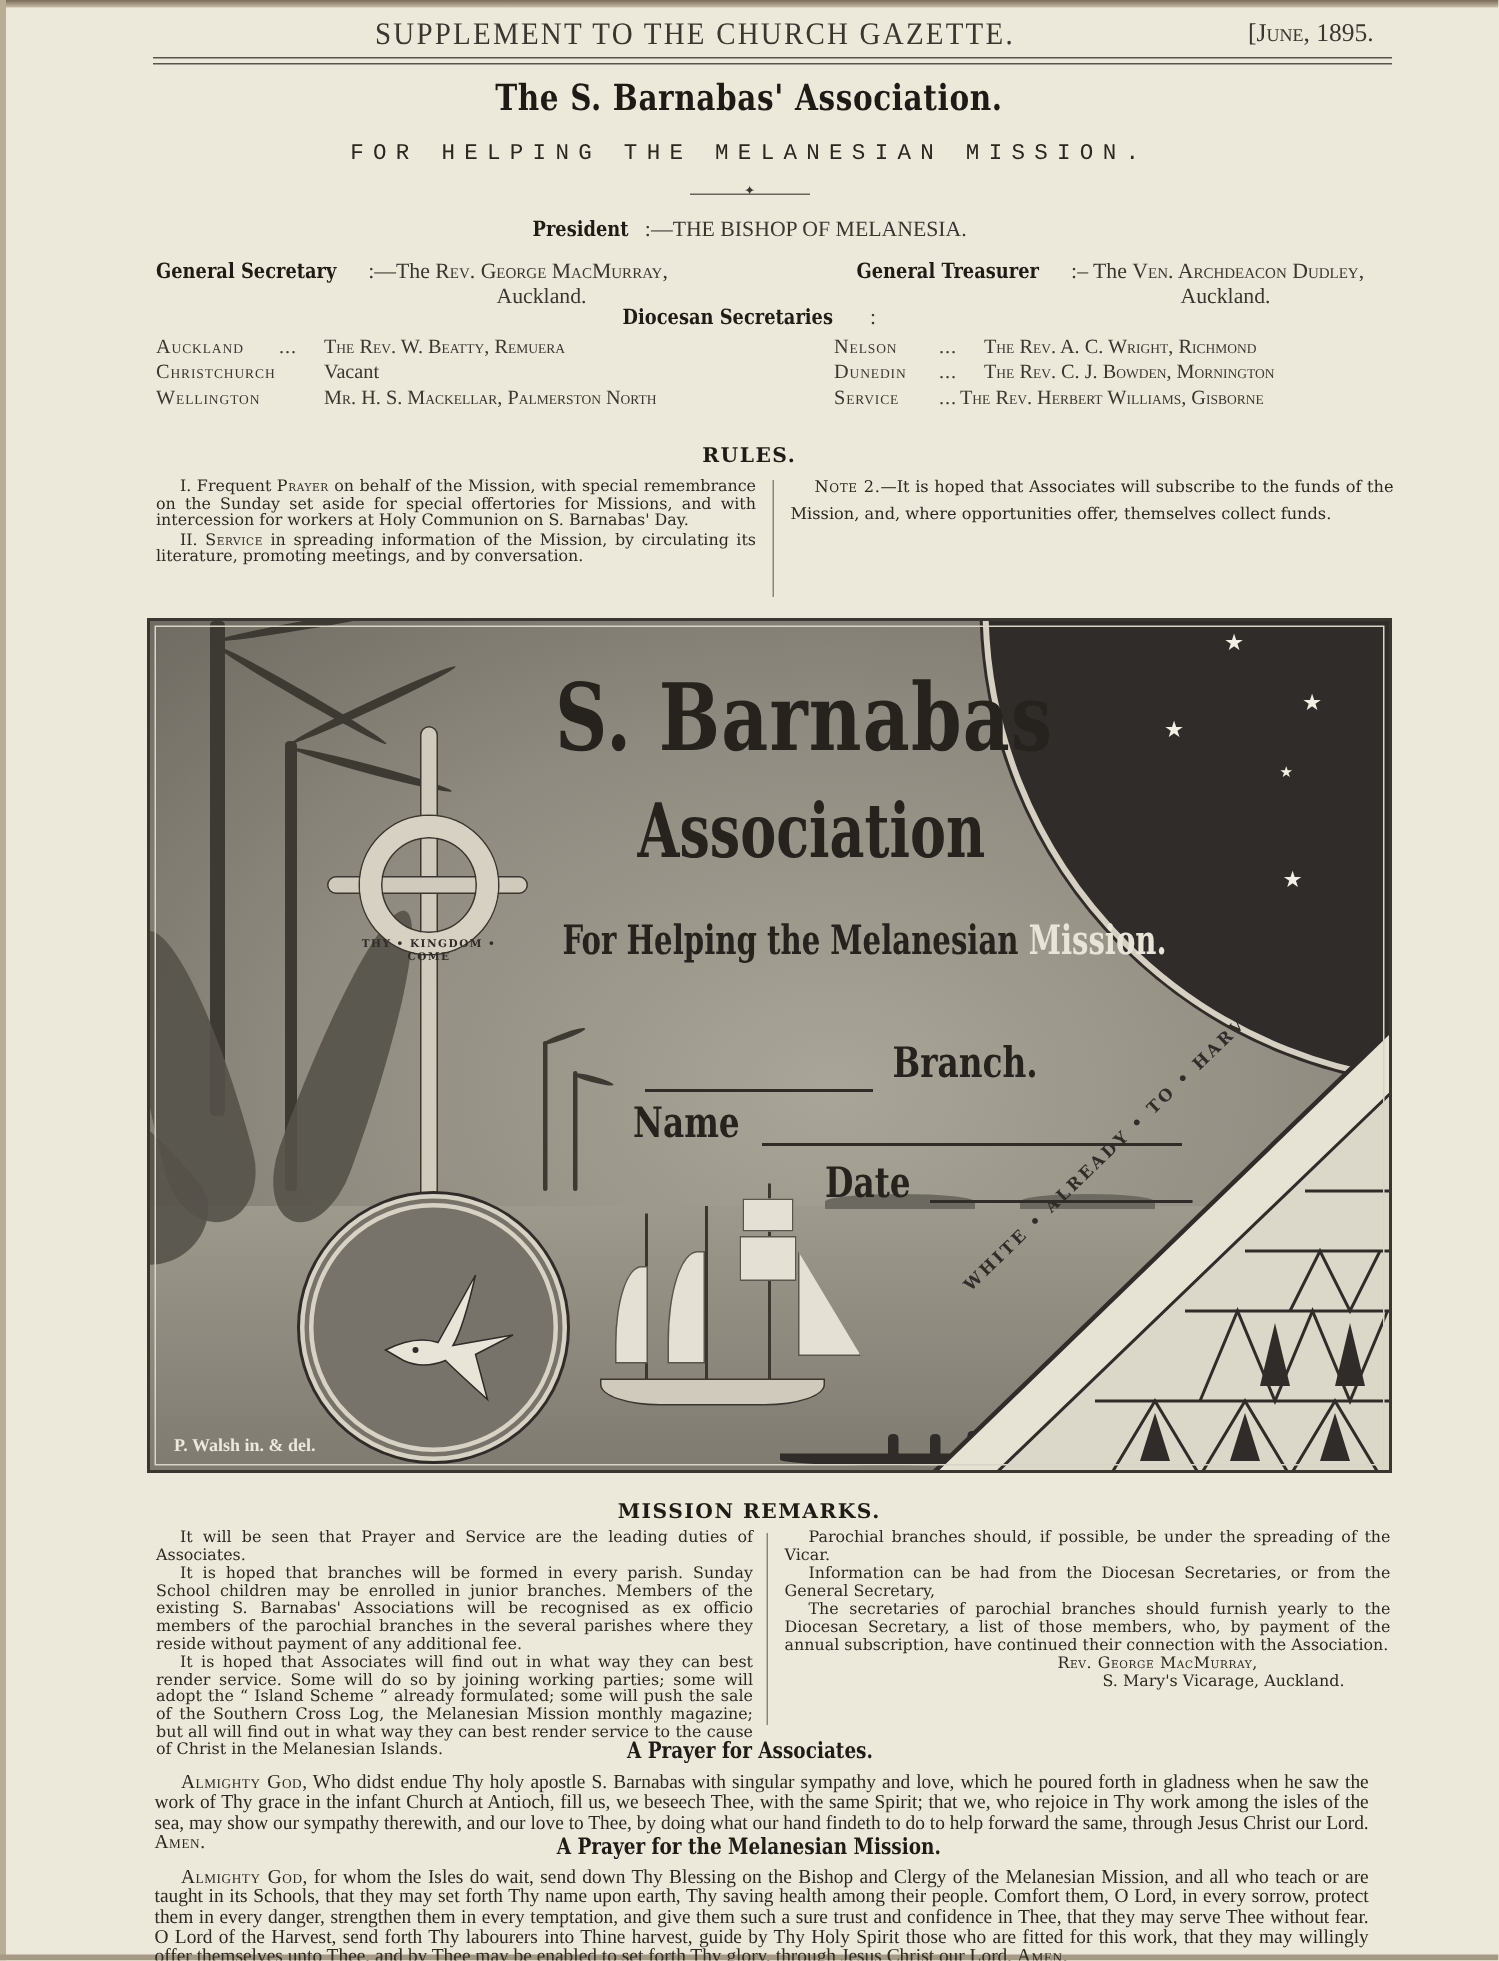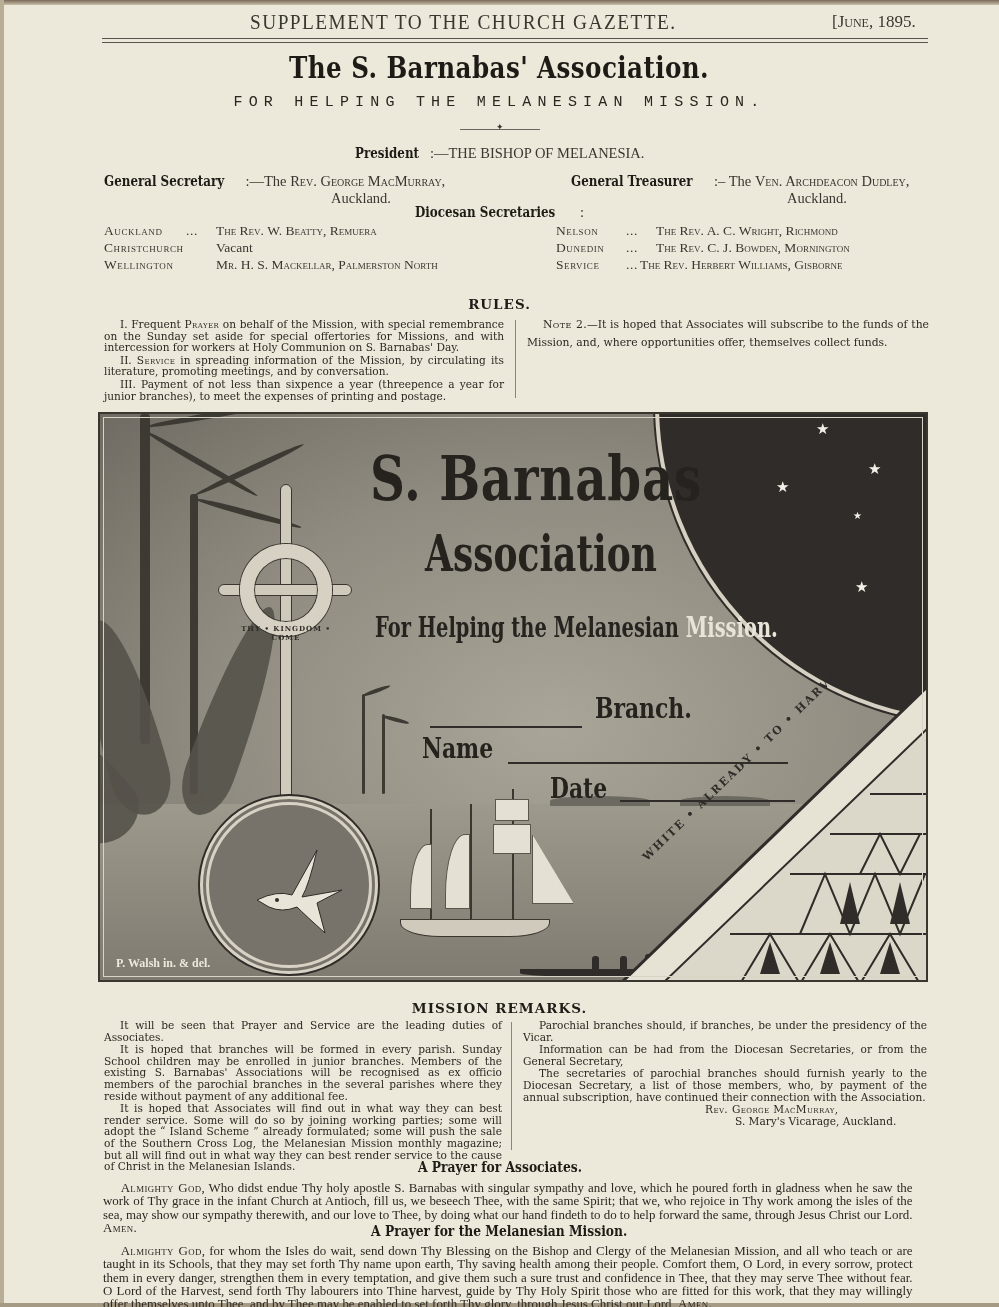--- a/index.html
+++ b/index.html
@@ -33,21 +33,21 @@
 
   .blackletter {
     font-family: "DejaVu Serif", serif;
     font-weight: bold;
     transform: scaleX(0.82);
     display:inline-block;
   }
 
   .masthead {
     position:absolute; top:50px; left:0; width:999px; text-align:center;
-    font-size:30px; color:#1e1b17; letter-spacing:0.5px;
+    font-size:24px; color:#1e1b17; letter-spacing:0.5px;
   }
   .subhead {
     position:absolute; top:94px; left:0; width:999px; text-align:center;
     font-family:"Liberation Mono", "DejaVu Sans Mono", monospace; font-size:15px; letter-spacing:6.2px; color:#2a2620;
   }
   .ornament {
     position:absolute; top:129px; left:460px; width:80px; height:2px;
   }
   .ornament:before { content:""; position:absolute; left:0; top:0; width:80px; height:1px; background:#6a655c; }
   .ornament:after { content:"✦"; position:absolute; left:36px; top:-7px; font-size:9px; color:#3a3630; }
@@ -201,21 +201,20 @@
     <span class="dio-place" style="left:0;">Service</span>
     <span class="dio-place" style="left:70px;">...</span>
     <span class="dio-name sc" style="left:84px;">The Rev. Herbert Williams, Gisborne</span>
   </div>
 </div>
 
 <div class="section-title" style="top:296px;">RULES.</div>
 <div class="col" style="left:104px;top:319px;width:400px;">
   <p><span>I. Frequent </span><span class="sc">Prayer</span><span> on behalf of the Mission, with special remembrance on the Sunday set aside for special offertories for Missions, and with intercession for workers at Holy Communion on S. Barnabas' Day.</span></p>
   <p><span>II. </span><span class="sc">Service</span><span> in spreading information of the Mission, by circulating its literature, promoting meetings, and by conversation.</span></p>
-  <p><span>III. </span><span>Payment of not less than sixpence a year (threepence a year for junior branches), to meet the expenses of printing and postage.</span></p>
 </div>
 <div class="col-right-rule" style="left:515px;top:320px;height:78px;"></div>
 <div class="col notes" style="left:527px;top:316px;width:402px;">
   <p><span class="sc">Note 2.</span><span>—It is hoped that Associates will subscribe to the funds of the Mission, and, where opportunities offer, themselves collect funds.</span></p>
 </div>
 
 <div class="illustration">
   <div class="night-sky"></div>
   <span class="star" style="left:716px;top:8px;">★</span>
   <span class="star" style="left:768px;top:48px;">★</span>
@@ -311,21 +310,21 @@
 </div>
 
 <div class="section-title" style="top:1000px;">MISSION REMARKS.</div>
 <div class="col" style="left:104px;top:1020px;width:398px;">
   <p>It will be seen that Prayer and Service are the leading duties of Associates.</p>
   <p>It is hoped that branches will be formed in every parish. Sunday School children may be enrolled in junior branches. Members of the existing S. Barnabas' Associations will be recognised as ex officio members of the parochial branches in the several parishes where they reside without payment of any additional fee.</p>
   <p>It is hoped that Associates will find out in what way they can best render service. Some will do so by joining working parties; some will adopt the “ Island Scheme ” already formulated; some will push the sale of the Southern Cross Log, the Melanesian Mission monthly magazine; but all will find out in what way they can best render service to the cause of Christ in the Melanesian Islands.</p>
 </div>
 <div class="col-right-rule" style="left:511px;top:1022px;height:128px;"></div>
 <div class="col" style="left:523px;top:1020px;width:404px;">
-  <p>Parochial branches should, if branches, be under the presidency of the Vicar.</p>
+  <p>Parochial branches should, if possible, be under the spreading of the Vicar.</p>
   <p>Information can be had from the Diocesan Secretaries, or from the General Secretary,</p>
   <p>The secretaries of parochial branches should furnish yearly to the Diocesan Secretary, a list of those members, who, by payment of the annual subscription, have continued their connection with the Association.</p>
   <div class="sc" style="padding-left:182px;">Rev. George MacMurray,</div>
   <div style="padding-left:212px;">S. Mary's Vicarage, Auckland.</div>
 </div>
 
 <div class="prayer-title" style="top:1158px;"><span class="blackletter">A Prayer for Associates.</span></div>
 <div class="prayer-body" style="top:1181px;">
   <span class="indent"></span><span class="sc">Almighty God</span><span>, Who didst endue Thy holy apostle S. Barnabas with singular sympathy and love, which he poured forth in gladness when he saw the work of Thy grace in the infant Church at Antioch, fill us, we beseech Thee, with the same Spirit; that we, who rejoice in Thy work among the isles of the sea, may show our sympathy therewith, and our love to Thee, by doing what our hand findeth to do to help forward the same, through Jesus Christ our Lord.  </span><span class="sc">Amen.</span>
 </div>

